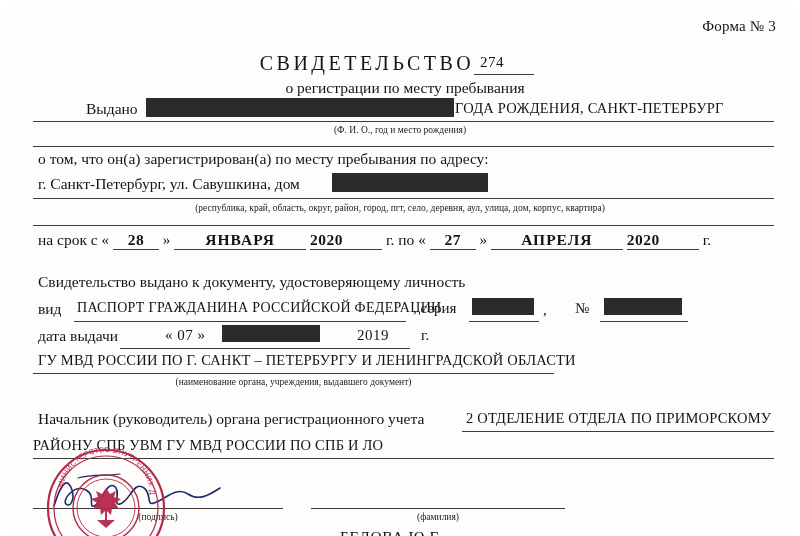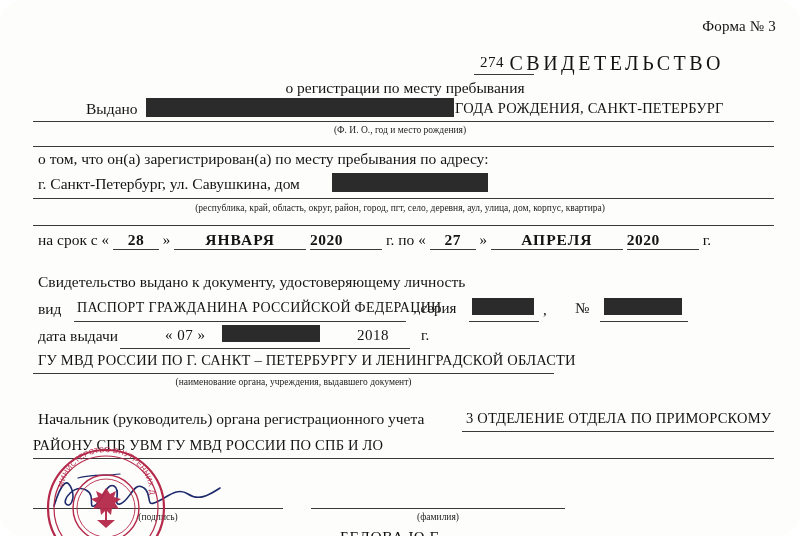--- a/index.html
+++ b/index.html
@@ -43,21 +43,21 @@
   .form-no {
     top: 18px;
     right: 24px;
     font-size: 15px;
     letter-spacing: .2px;
   }
   .title-main {
     top: 52px;
     left: 0;
     width: 724px;
-    text-align: right;
+    text-align: center;
     font-size: 20px;
     letter-spacing: 3.5px;
     padding-left: 10px;
     box-sizing: border-box;
   }
   .title-num {
     top: 54px;
     left: 480px;
     font-size: 15px;
     letter-spacing: .5px;
@@ -277,30 +277,30 @@
   <div class="redact redact-nomer"></div>
   <div class="line ln-nomer"></div>
 
   <div class="abs doc-l3">дата выдачи</div>
   <div class="abs issue-day">
     <span>«</span>
     <span>07</span>
     <span>»</span>
   </div>
   <div class="redact redact-month"></div>
-  <div class="abs issue-year">2018</div>
+  <div class="abs issue-year">2019</div>
   <div class="abs issue-g">г.</div>
   <div class="line ln-issue"></div>
 
   <div class="abs organ">ГУ  МВД  РОССИИ  ПО  Г. САНКТ – ПЕТЕРБУРГУ  И  ЛЕНИНГРАДСКОЙ ОБЛАСТИ</div>
   <div class="line ln-organ"></div>
   <div class="abs tiny cap-organ">(наименование органа, учреждения, выдавшего документ)</div>
 
   <div class="abs chief-l1">Начальник (руководитель) органа регистрационного учета</div>
-  <div class="abs chief-val1">3 ОТДЕЛЕНИЕ ОТДЕЛА  ПО ПРИМОРСКОМУ</div>
+  <div class="abs chief-val1">2 ОТДЕЛЕНИЕ ОТДЕЛА  ПО ПРИМОРСКОМУ</div>
   <div class="line ln-chief1"></div>
   <div class="abs chief-l2">РАЙОНУ СПБ УВМ  ГУ  МВД  РОССИИ  ПО СПБ  И  ЛО</div>
   <div class="line ln-chief2"></div>
 
   <svg class="abs sig" viewBox="0 0 180 44">
     <path d="M6,36 C14,10 20,8 24,20 C27,30 22,38 18,34 C14,30 26,14 38,20 C48,25 40,38 46,36 C54,33 58,12 66,16 C74,20 64,36 72,34 C82,31 86,10 96,18 C104,24 98,36 106,33 C118,29 128,16 140,24 C150,31 160,26 172,18" fill="none" stroke="#1d2a6b" stroke-width="1.6" stroke-linecap="round"></path>
     <path d="M30,8 C44,4 58,6 72,4" fill="none" stroke="#1d2a6b" stroke-width="1.2" stroke-linecap="round"></path>
   </svg>
 
   <div class="line ln-sign"></div>

